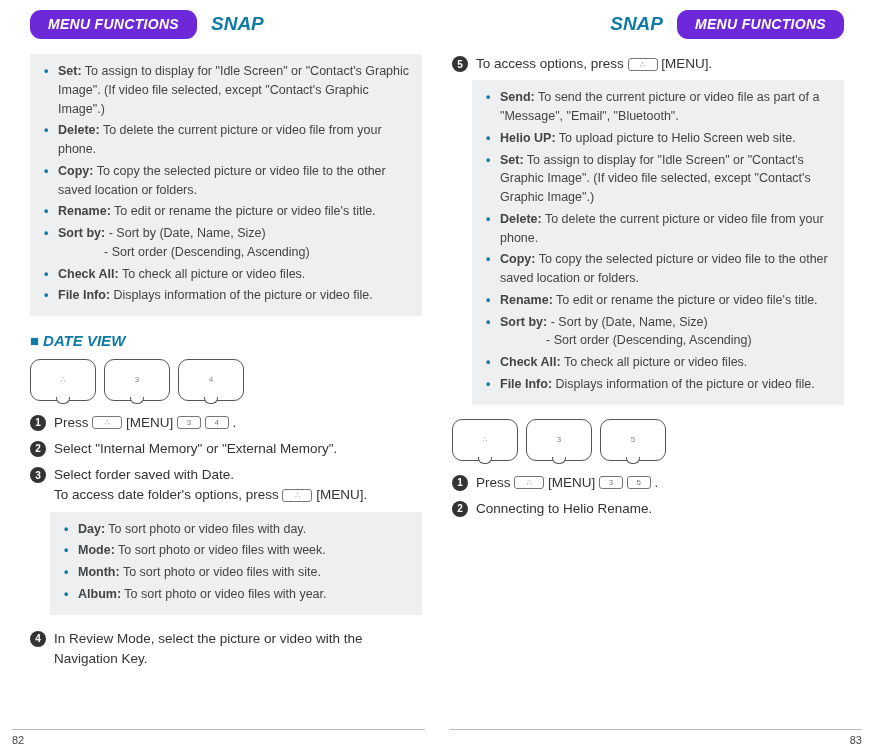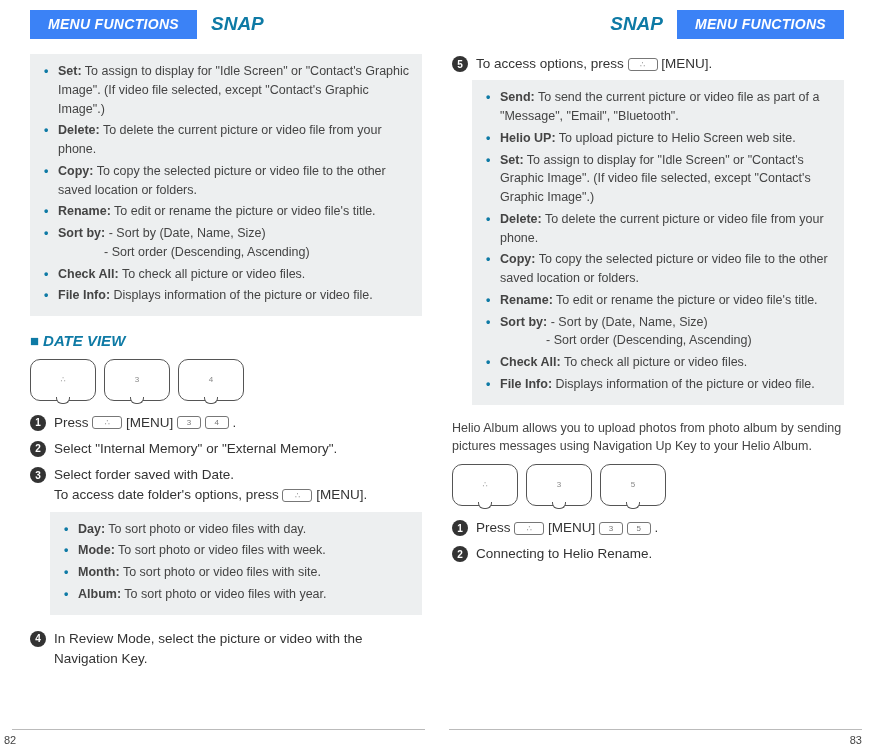--- a/index.html
+++ b/index.html
@@ -29,27 +29,28 @@
 
   .header-row {
     display: flex;
     align-items: center;
     margin-bottom: 15px;
   }
   .page-left .header-row { justify-content: flex-start; }
   .page-right .header-row { justify-content: flex-end; }
 
   .menu-tab {
-    background: #3b82f6;
+    background: #6d28d9;
     color: #fff;
     font-weight: bold;
     font-style: italic;
     padding: 4px 18px;
     font-size: 14px;
     letter-spacing: 0.3px;
+    border-radius: 11px;
   }
   .snap {
     color: #0e7aa5;
     font-style: italic;
     font-weight: bold;
     font-size: 19px;
     margin: 0 14px;
   }
 
   .gray-box {
@@ -146,21 +147,21 @@
     background:#fff;
   }
   .keycap.small{ min-width:24px }
 
   .pagenum {
     position:absolute;
     bottom:6px;
     font-size:11px;
     color:#444;
   }
-  .page-left .pagenum { left: 4px; }
+  .page-left .pagenum { left: 12px; }
   .page-right .pagenum { right: 12px; }
 
   .foot-line{
     position:absolute;
     bottom:24px;
     left:12px;
     right:12px;
     border-top:1px solid #bbb;
   }
 </style>
@@ -304,21 +305,20 @@
       <div class="bul">
           <span class="dot">•</span>
           <span class="content"><b>Check All:</b><span> To check all picture or video files.</span></span>
         </div>
       <div class="bul">
           <span class="dot">•</span>
           <span class="content"><b>File Info:</b><span> Displays information of the picture or video file.</span></span>
         </div>
     </div>
 
-    <div class="intro">Helio Album allows you to upload photos from photo album by sending pictures messages using Navigation Up Key to your Helio Album.</div>
 
     <div class="screens">
       <div class="screen">∴</div>
       <div class="screen">
           <span>3</span>
         </div>
       <div class="screen">
           <span>5</span>
         </div>
     </div>

